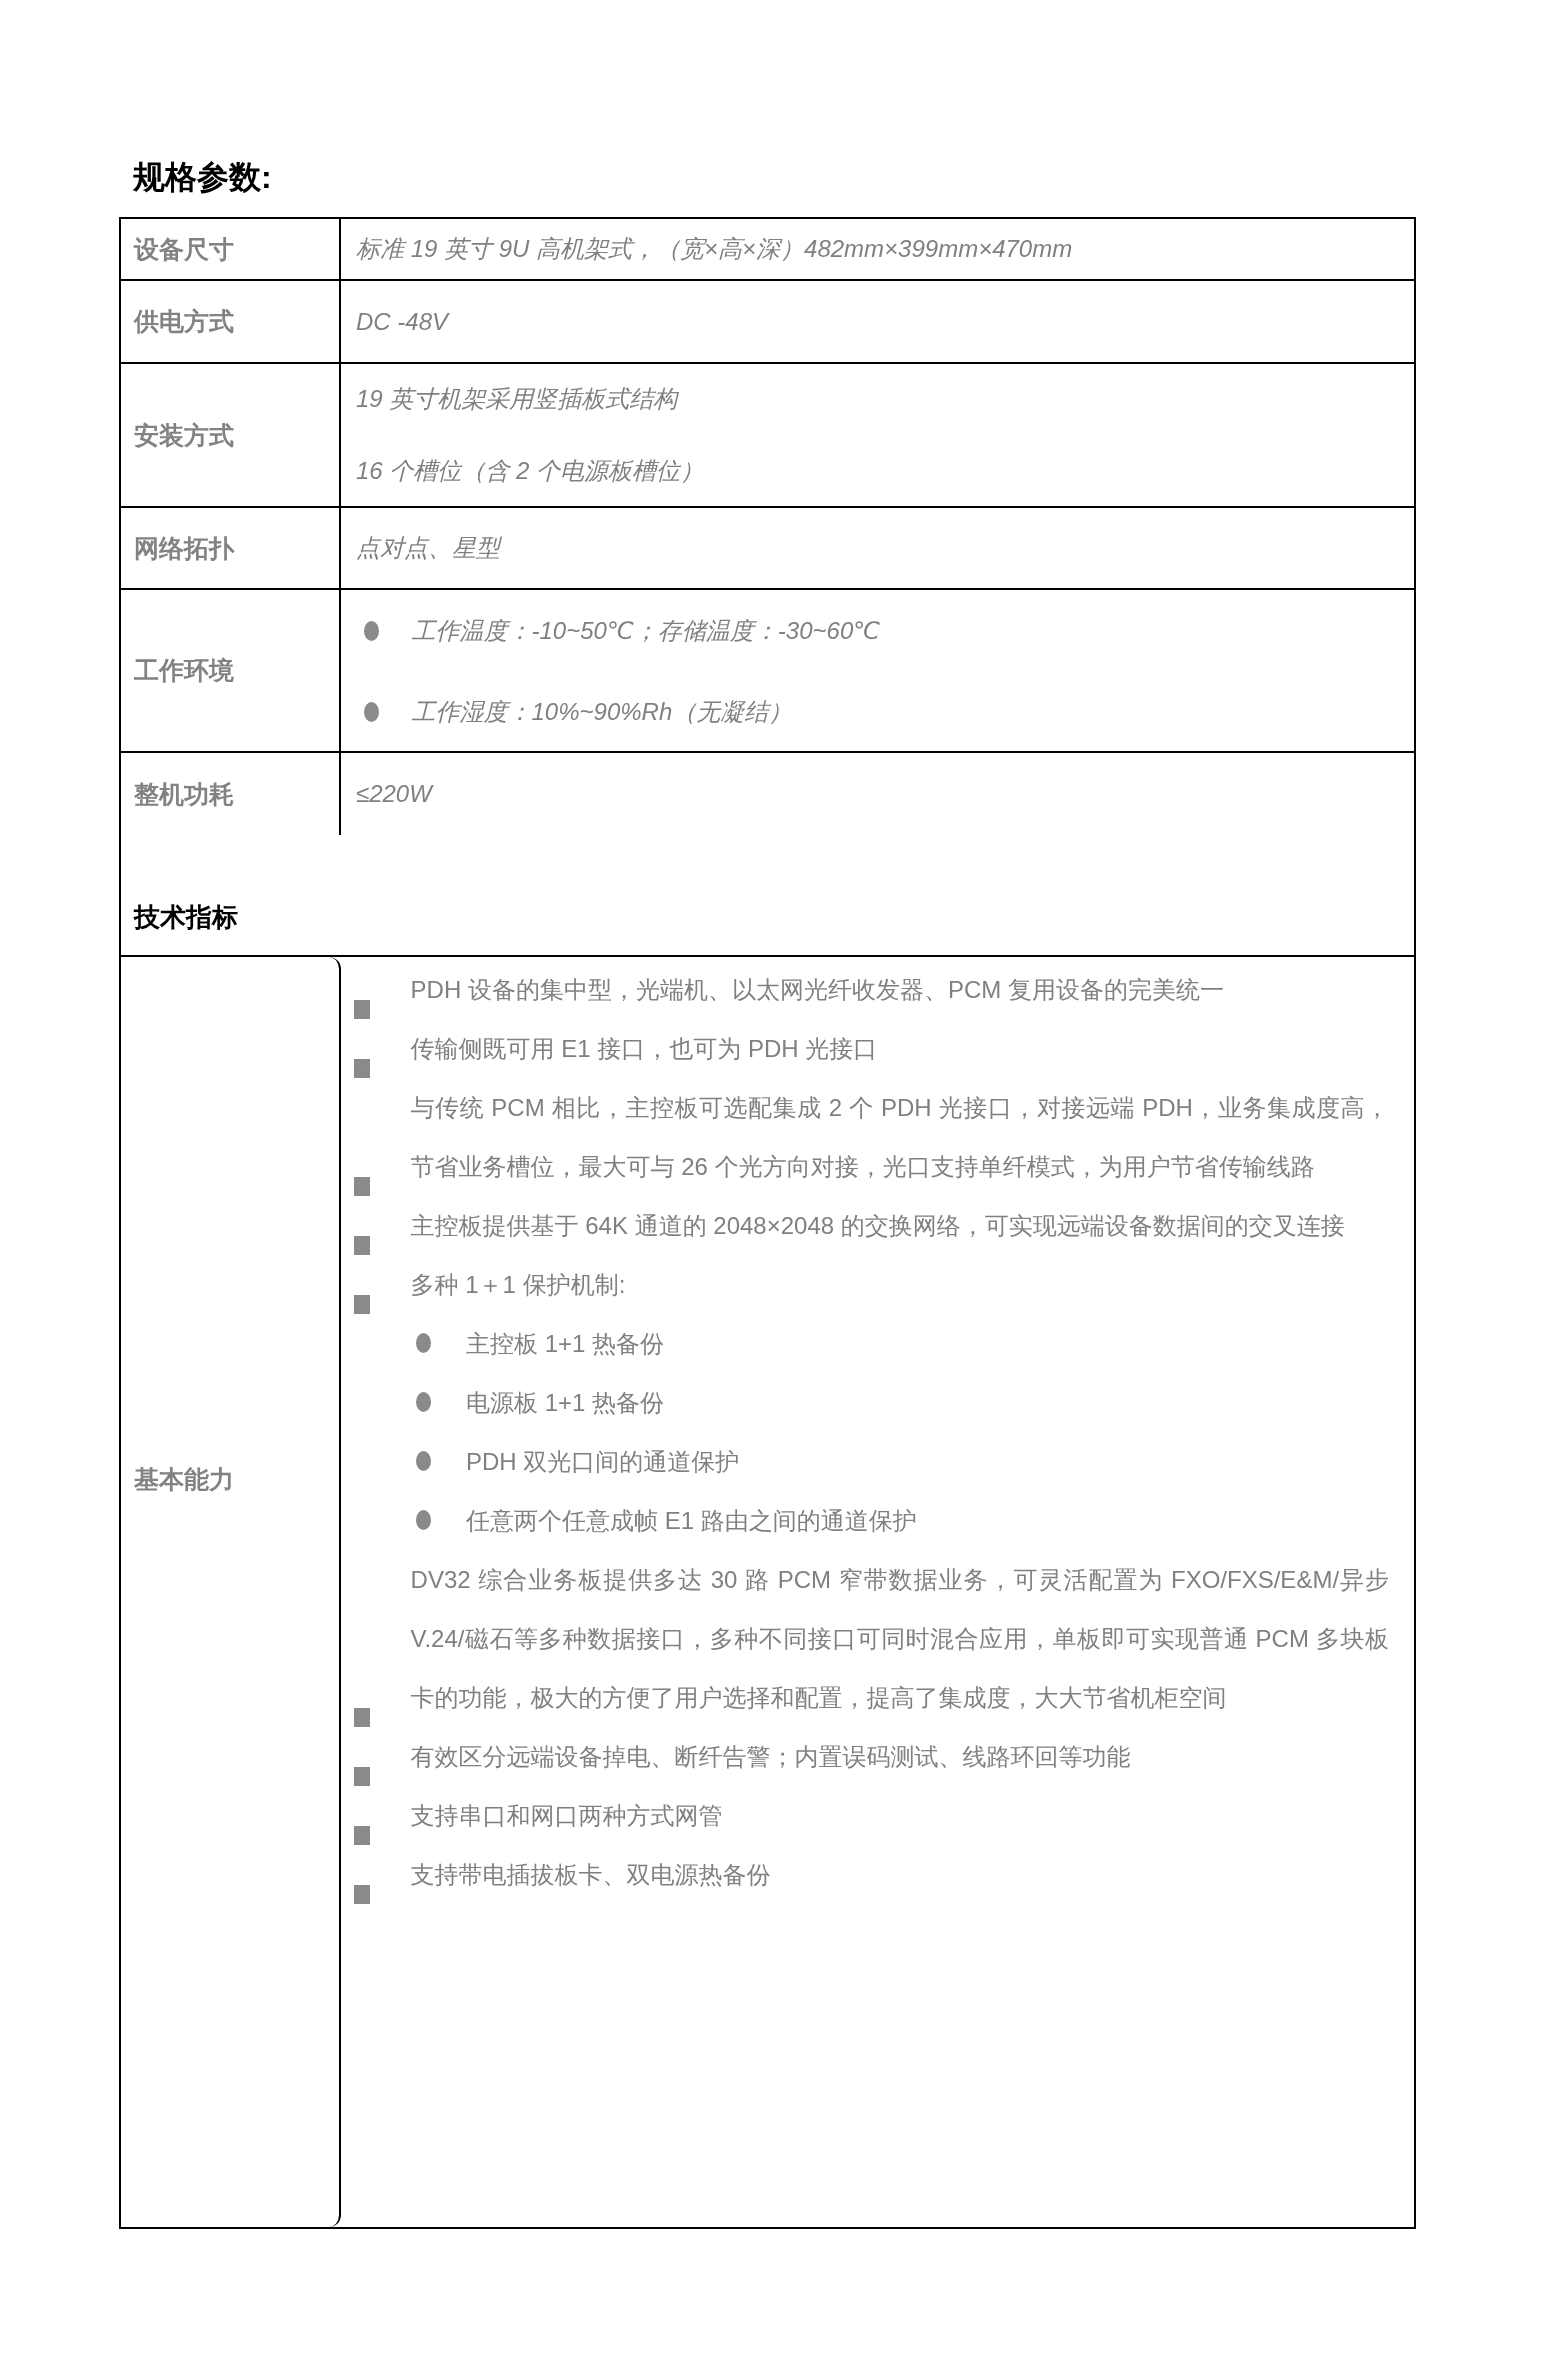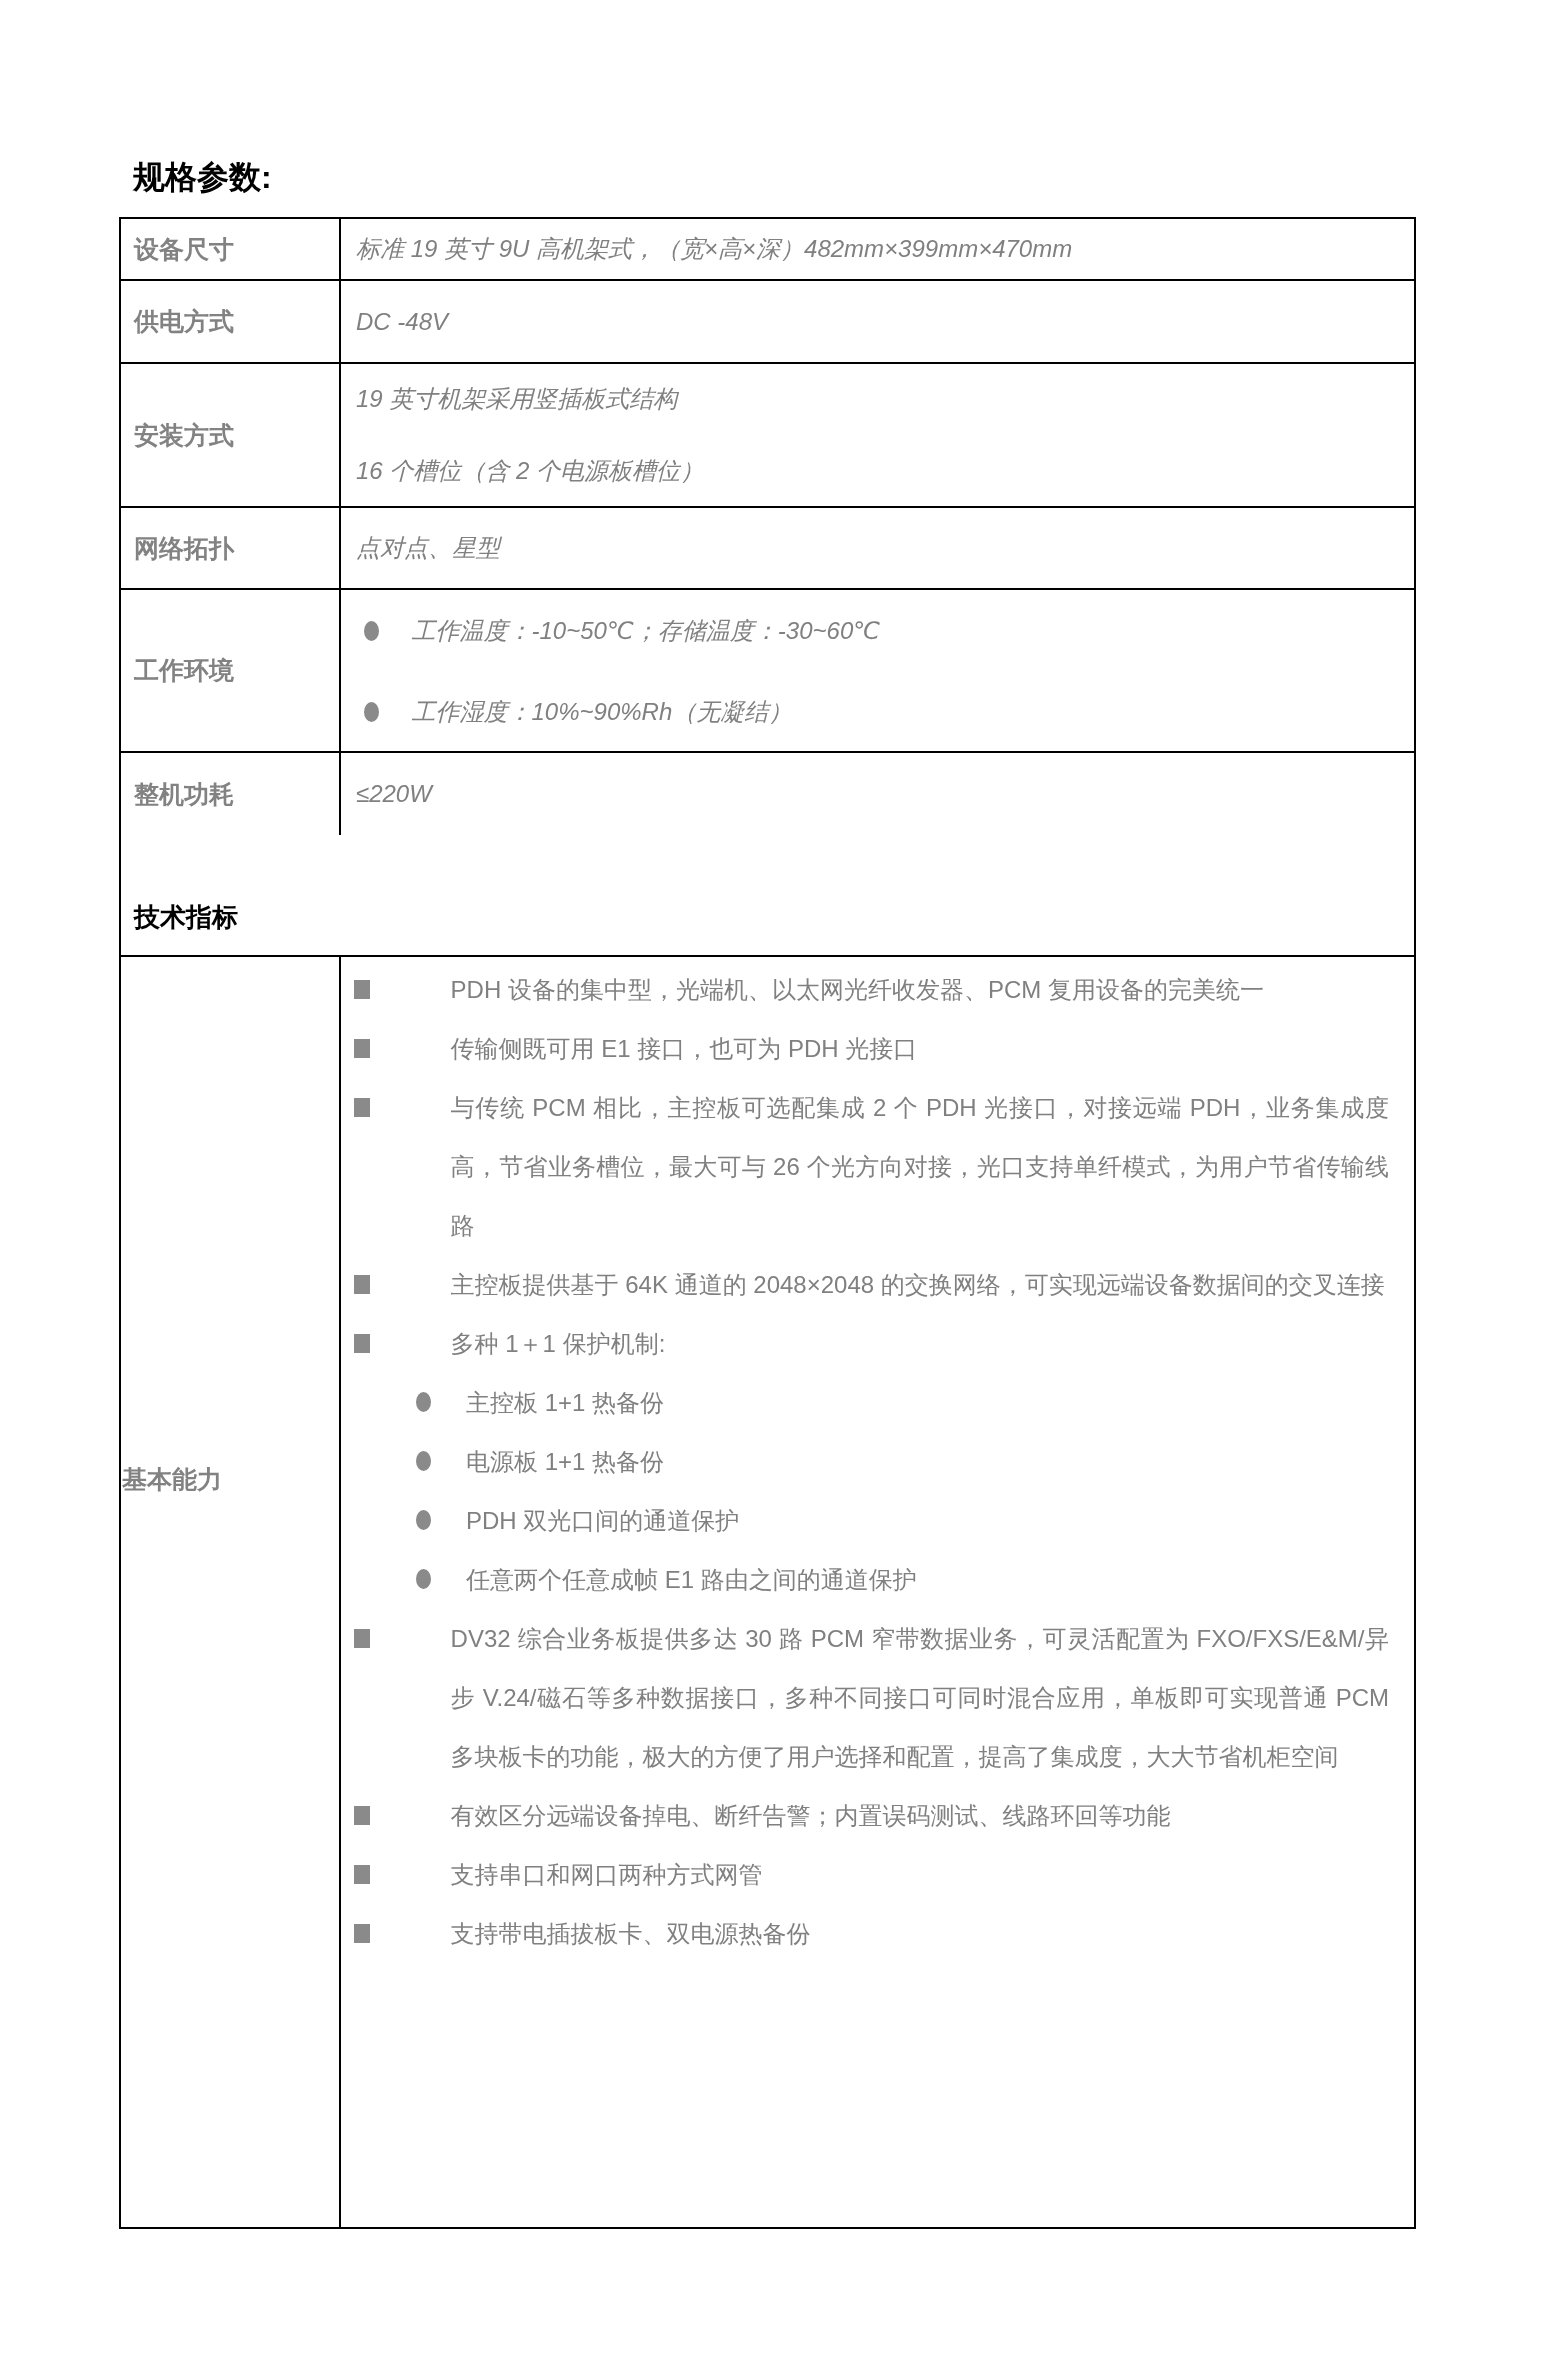--- a/index.html
+++ b/index.html
@@ -38,26 +38,26 @@
     flex:0 0 15px;margin-left:7.5px;margin-right:33px;
   }
   .tech-row{
     height:122px;border-bottom:2.5px solid #000000;box-sizing:border-box;
     display:flex;align-items:flex-end;padding:0 8px 20px 13px;
   }
   .tech-title{font-size:26px;font-weight:bold;color:#000000;}
   .cap-row{height:1270px;display:flex;box-sizing:border-box;}
   .cap-label-cell{
     width:220px;flex:0 0 220px;border-right:2.5px solid #000000;box-sizing:border-box;
-    display:flex;align-items:center;padding-left:1px;padding-bottom:225px;
+    display:flex;align-items:center;padding-left:13px;padding-bottom:225px;border-radius:12px;
   }
   .cap-content{
     flex:1;min-width:0;padding:3.1px 25px 0 13px;box-sizing:border-box;overflow:hidden;
   }
-  .cap-item{display:flex;align-items:flex-start;gap:40px;}
+  .cap-item{display:flex;align-items:flex-end;}
   .sq{
     width:15.6px;height:19px;background:#8a8a8a;flex:0 0 15.6px;
     margin-top:20px;margin-right:41px;
   }
   .cap-text{font-size:24px;color:#808080;line-height:59px;text-align:justify;flex:1;min-width:0;}
   .cap-sub{display:flex;align-items:flex-start;margin-left:62px;}
   .cap-sub .dot{margin-left:0;margin-right:35px;margin-top:19.3px;}
   .cap-sub-text{font-size:24px;color:#808080;line-height:59px;flex:1;min-width:0;}
 </style>
 </head>

